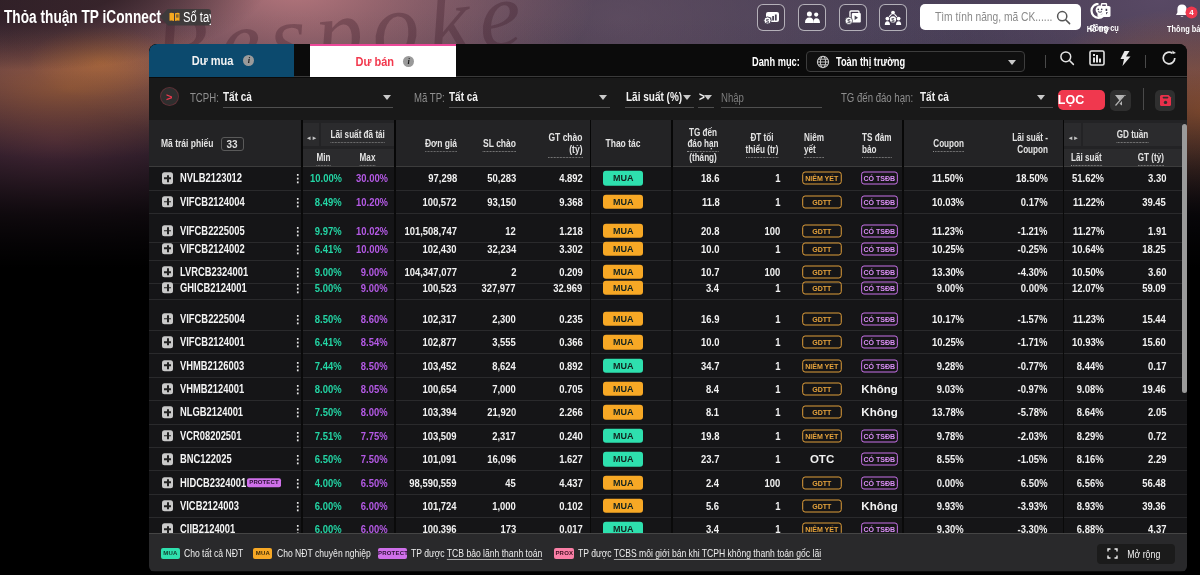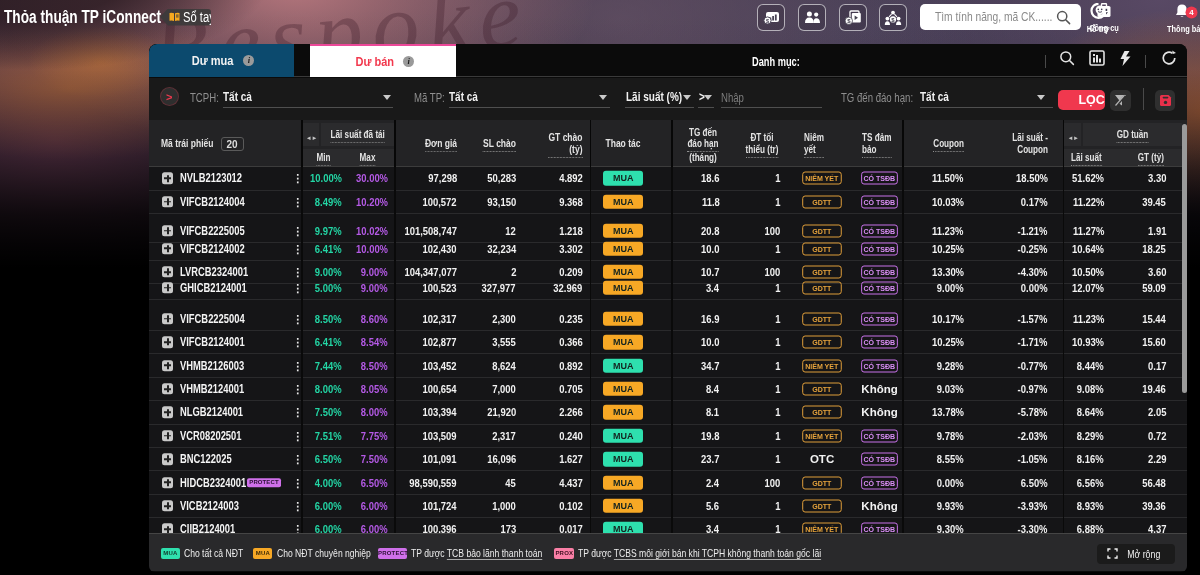--- a/index.html
+++ b/index.html
@@ -63,21 +63,21 @@
 #filters{position:absolute;left:0;top:34px;width:100%;height:42.5px;background:#191919}
 #fcirc{position:absolute;left:11px;top:9.7px;width:19px;height:19px;border-radius:50%;background:#2e2e2e;
  border:1px solid rgba(240,56,78,.25);color:#f0384e;font-weight:bold;font-size:11px;text-align:center;line-height:18px}
 .flbl{position:absolute;top:13.5px;font-size:12px;color:#8f8f8f;line-height:14px;
  transform:scaleX(0.8);transform-origin:0 0;white-space:nowrap}
 .fval{position:absolute;top:12.5px;font-size:12.5px;font-weight:bold;color:#f2f2f2;line-height:15px;
  transform:scaleX(0.8);transform-origin:0 0;white-space:nowrap}
 .fline{position:absolute;top:29.5px;height:1px;background:#4f4f4f}
 .fcar{position:absolute;top:17.5px}
 #locbtn{position:absolute;left:909px;top:12px;width:47px;height:20.5px;background:#f0384e;border-radius:5px;
- color:#fff;font-size:12.5px;font-weight:bold;text-align:right;line-height:20.5px}
+ color:#fff;font-size:12.5px;font-weight:bold;text-align:left;line-height:20.5px}
 .gbtn{position:absolute;top:12.5px;width:20.5px;height:20.5px;background:#2f2f2f;border-radius:5px;
  display:flex;align-items:center;justify-content:center}
 
 #thead{position:absolute;left:0;top:76.5px;width:100%;height:46.6px;background:#232325;border-bottom:1px solid #3c3c3c}
 .hbox{position:absolute;background:#2b2b2d}
 .h{position:absolute;color:#e3e3e3;font-size:11px;font-weight:bold;line-height:11.5px;white-space:nowrap;
  transform:scaleX(0.74);transform-origin:0 0}
 .hr{text-align:right;transform-origin:100% 0}
 .hc{text-align:center;transform-origin:50% 0}
 .du{border-bottom:1px dotted #909090;padding-bottom:1.5px;display:inline-block}
@@ -219,20 +219,29 @@
   <div id="tabrow">
     <div class="tab" id="tab1">
         <b>Dư mua</b> 
         <span class="info">i</span>
       </div>
     <div class="tab" id="tab2">
         <b>Dư bán</b> 
         <span class="info">i</span>
       </div>
     <div id="danhmuc">Danh mục:</div>
+    <div id="dmbox">
+        <svg class="globe" width="14" height="14" viewBox="0 0 14 14">
+          <circle cx="7" cy="7" r="5.6" fill="none" stroke="#c9c9c9" stroke-width="1.1"></circle>
+          <ellipse cx="7" cy="7" rx="2.6" ry="5.6" fill="none" stroke="#c9c9c9" stroke-width="1"></ellipse>
+          <path d="M1.4 7 L12.6 7 M2.2 4.2 L11.8 4.2 M2.2 9.8 L11.8 9.8" stroke="#c9c9c9" stroke-width="1"></path>
+        </svg>
+        <i>Toàn thị trường</i>
+        <span class="car"></span>
+      </div>
     <div class="vdiv" style="left:896.7px;top:11px;height:13px"></div>
     <svg class="ticon" style="left:910.5px" width="16" height="16" viewBox="0 0 16 16">
         <circle cx="6.8" cy="6.8" r="4.9" fill="none" stroke="#e3e3e3" stroke-width="1.5"></circle>
         <path d="M10.5 10.5 L14.4 14.4" stroke="#e3e3e3" stroke-width="1.5" stroke-linecap="round"></path>
       </svg>
     <svg class="ticon" style="left:939.9px" width="16" height="16" viewBox="0 0 16 16">
         <rect x="1" y="1" width="14" height="14" rx="1.5" fill="none" stroke="#e3e3e3" stroke-width="1.6"></rect>
         <rect x="4" y="7.5" width="2" height="5" fill="#e3e3e3"></rect>
         <rect x="7" y="5" width="2" height="7.5" fill="#e3e3e3"></rect>
         <rect x="10" y="8.5" width="2" height="4" fill="#e3e3e3"></rect>
@@ -281,21 +290,21 @@
     <div class="gbtn" style="left:1006px">
         <svg width="13" height="13" viewBox="0 0 13 13">
           <path d="M1 2.5 Q1 1 2.5 1 L9.5 1 L12 3.5 L12 10.5 Q12 12 10.5 12 L2.5 12 Q1 12 1 10.5 Z" fill="#e8304a"></path>
           <rect x="3.6" y="2.8" width="5.8" height="1.6" rx="0.8" fill="#2f2f2f"></rect>
           <circle cx="6.5" cy="8.4" r="1.7" fill="#2f2f2f"></circle>
         </svg>
       </div>
   </div>
   <div id="thead">
     <div class="h" style="left:12.6px;top:17.8px;font-size:11.5px">Mã trái phiếu</div>
-    <div id="badge23">20</div>
+    <div id="badge23">33</div>
     <div class="hbox" style="left:154.2px;top:3px;width:16.5px;height:23px"></div>
     <div class="expgl" style="left:157px;top:15px">◄ ►</div>
     <div class="hbox" style="left:172.2px;top:3px;width:73.5px;height:23px"></div>
     <div class="h hc" style="left:172.2px;top:9px;width:73.5px"><span class="du">Lãi suất đã tái</span></div>
     <div class="hbox" style="left:154.2px;top:28.5px;width:91.5px;height:17.5px"></div>
     <div class="h hc" style="left:154.2px;top:32px;width:41px"><span class="du">Min</span></div>
     <div class="h hc" style="left:198px;top:32px;width:41px"><span class="du">Max</span></div>
     <div class="h hr" style="left:248px;top:17.8px;width:60px;font-size:11.5px"><span class="du">Đơn giá</span></div>
     <div class="h hr" style="left:310px;top:17.8px;width:57px;font-size:11.5px"><span class="du">SL chào</span></div>
     <div class="h hr" style="left:369px;top:12px;width:64.5px;font-size:11.5px"><span class="du">GT chào<br>(tỷ)</span></div>

